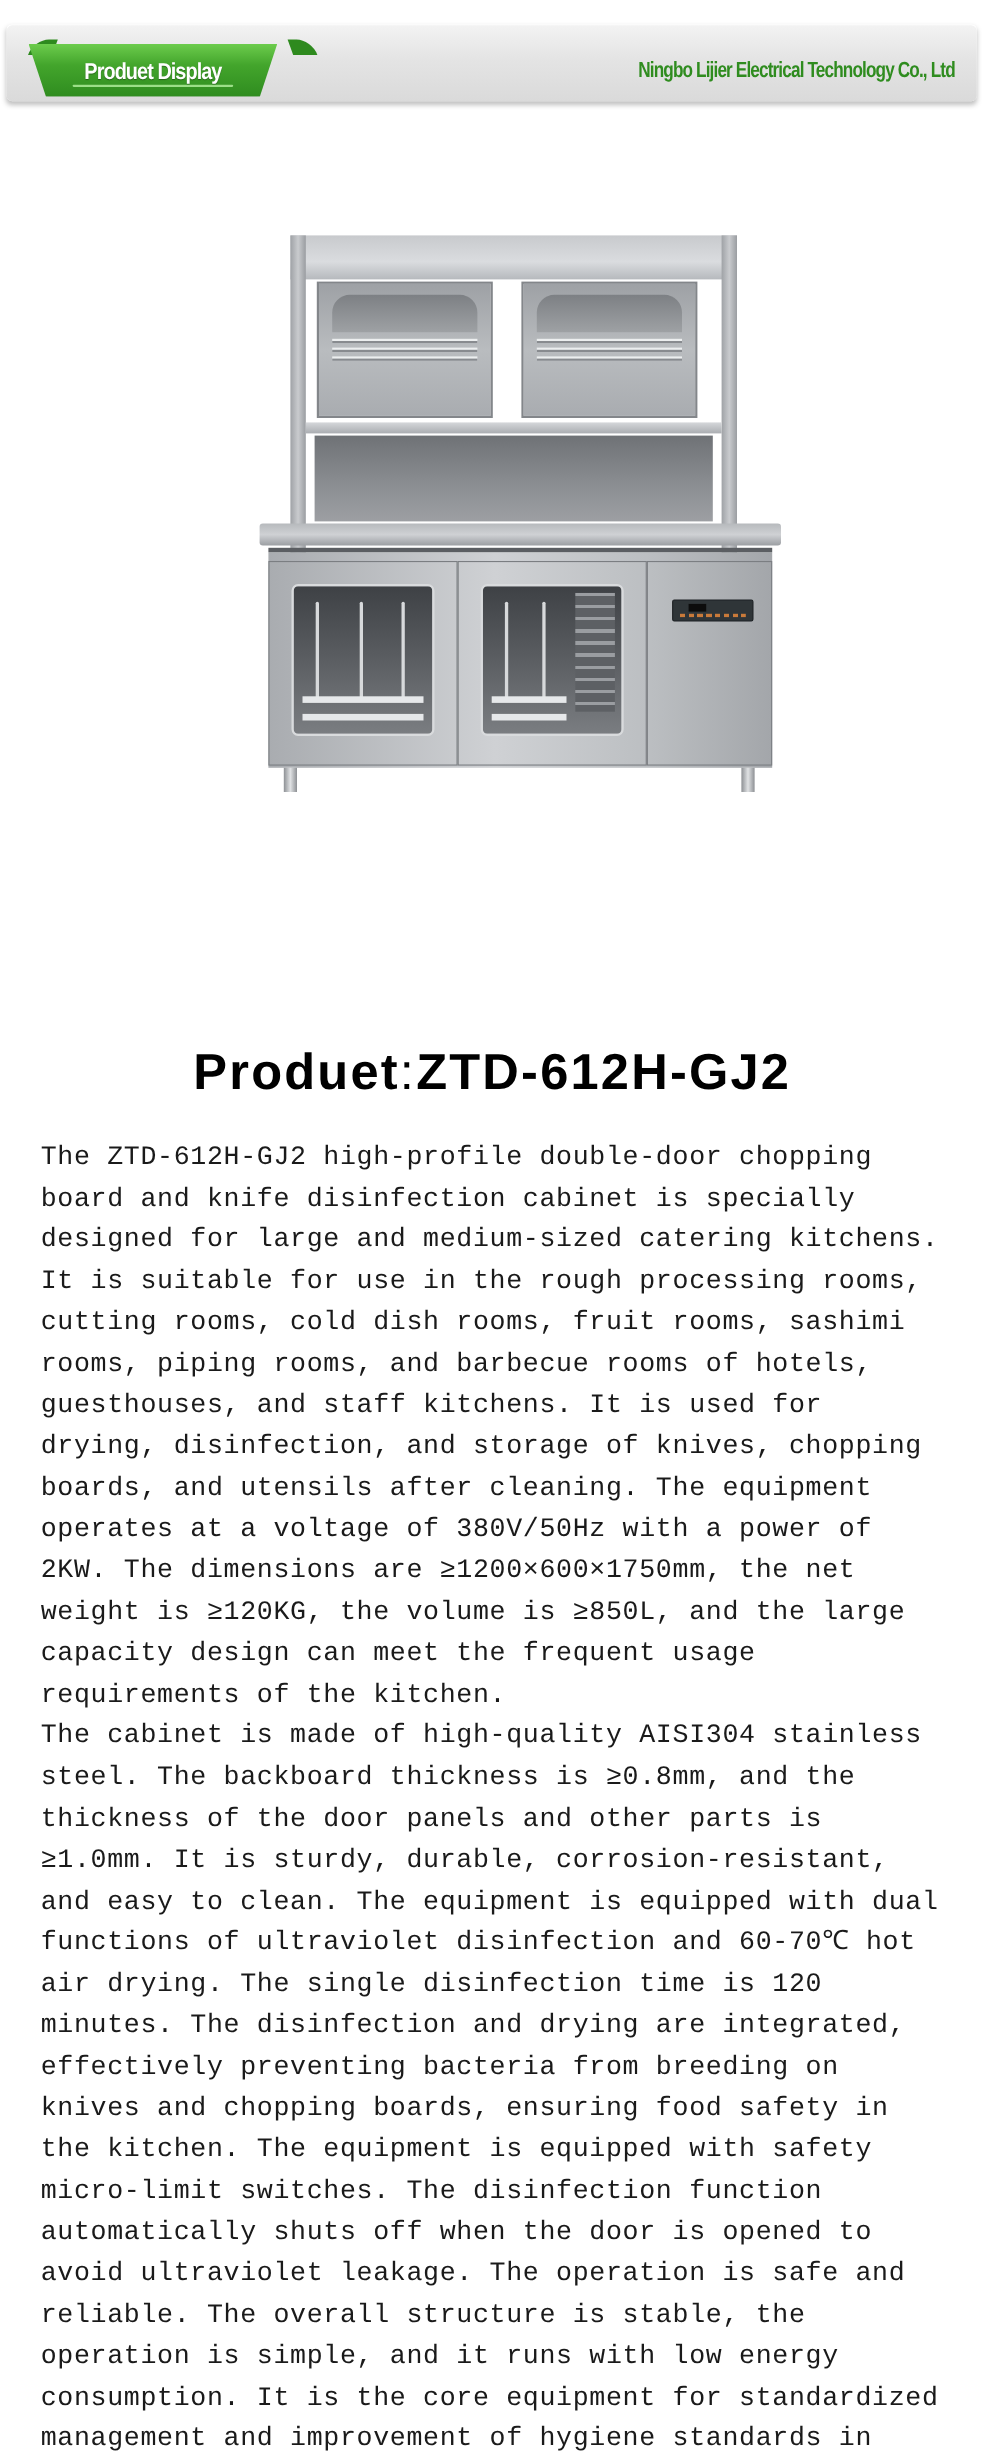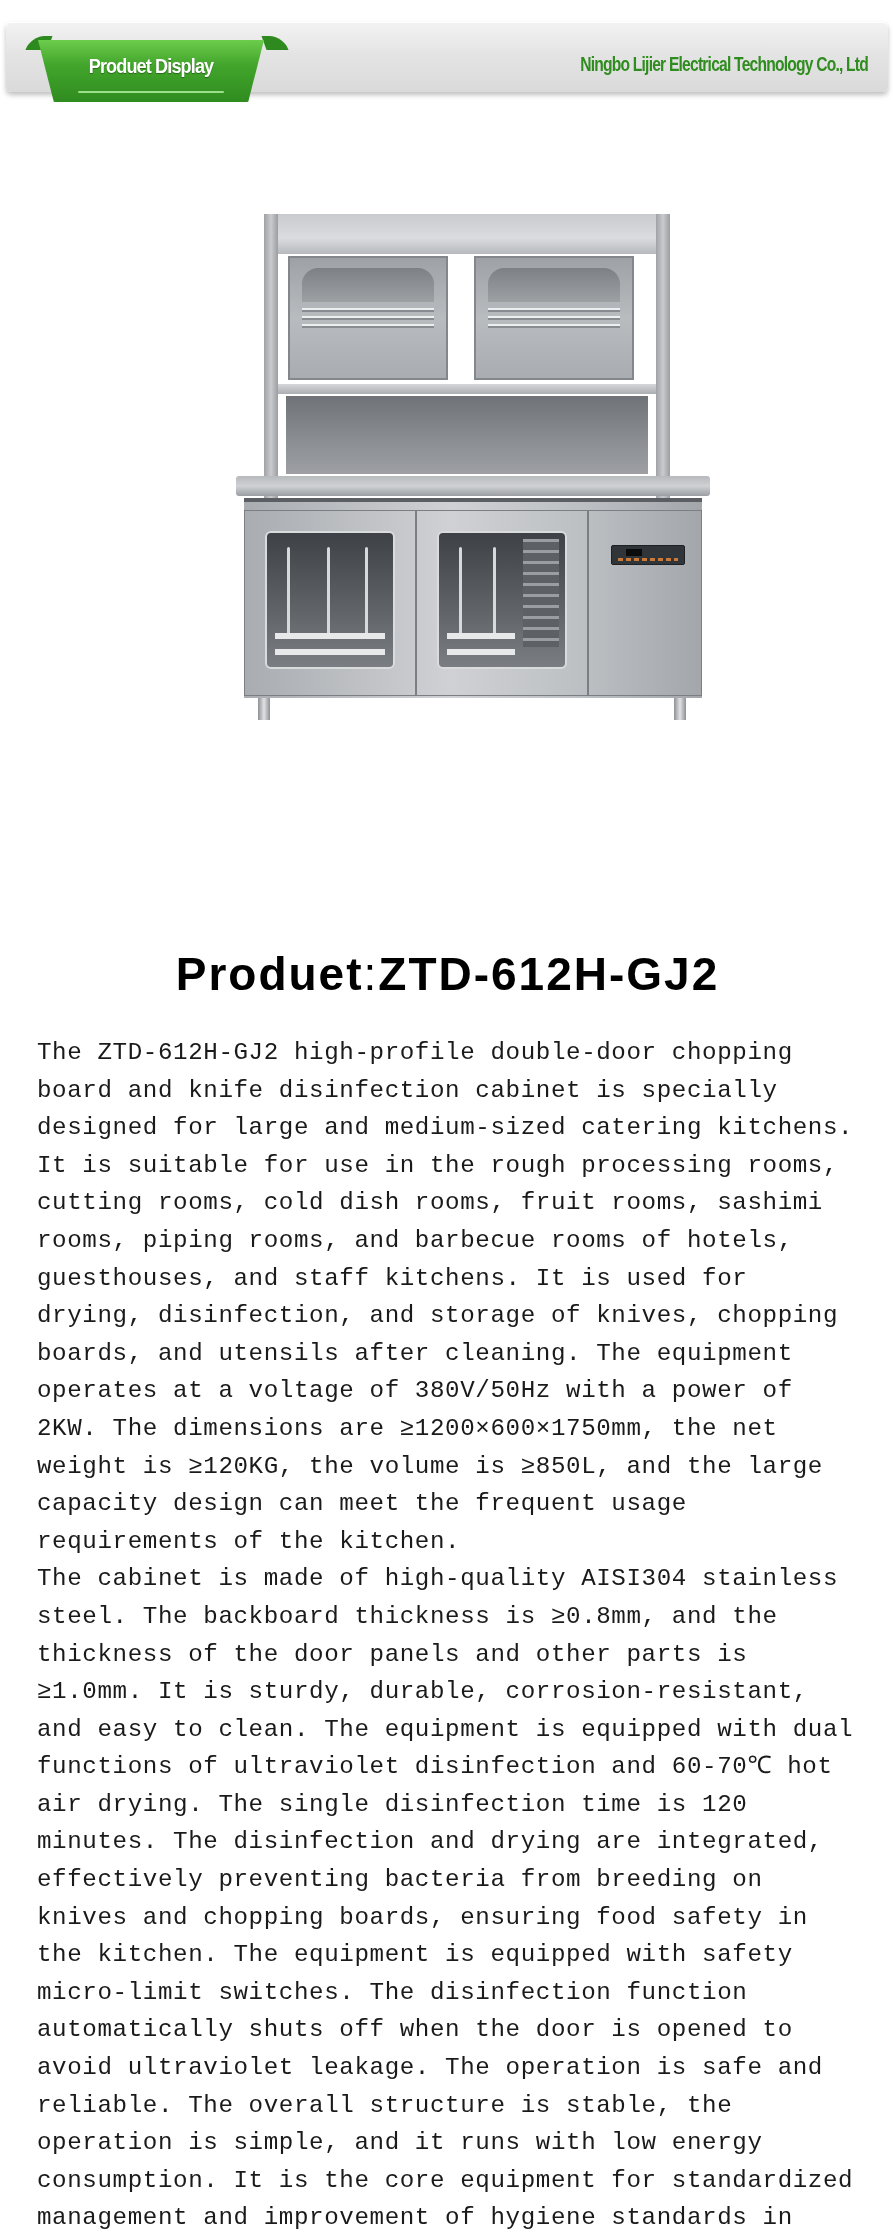--- a/index.html
+++ b/index.html
@@ -24,22 +24,22 @@
     }
     .ribbon-fold {
       position: absolute;
       top: 14px; width: 22px; height: 14px;
       background: #2e8a1e;
     }
     .ribbon-fold.left  { left: 22px;  border-radius: 14px 0 0 0; transform: skewX(-20deg); }
     .ribbon-fold.right { left: 258px; border-radius: 0 14px 0 0; transform: skewX(20deg); }
     .ribbon {
       position: absolute;
-      left: 32px; top: 18px;
-      width: 226px; height: 62px;
+      left: 20px; top: 18px;
+      width: 226px; height: 48px;
       background: linear-gradient(#6ccc4c 0%, #43a52c 40%, #2f8c1f 100%);
       border-radius: 0 0 18px 18px;
       clip-path: polygon(0 0, 100% 0, 93% 100%, 7% 100%);
       box-shadow: 0 2px 4px rgba(0,0,0,0.3);
     }
     .ribbon::after {
       content: "";
       position: absolute;
       left: 40px; right: 40px; bottom: 9px;
       height: 2px;

